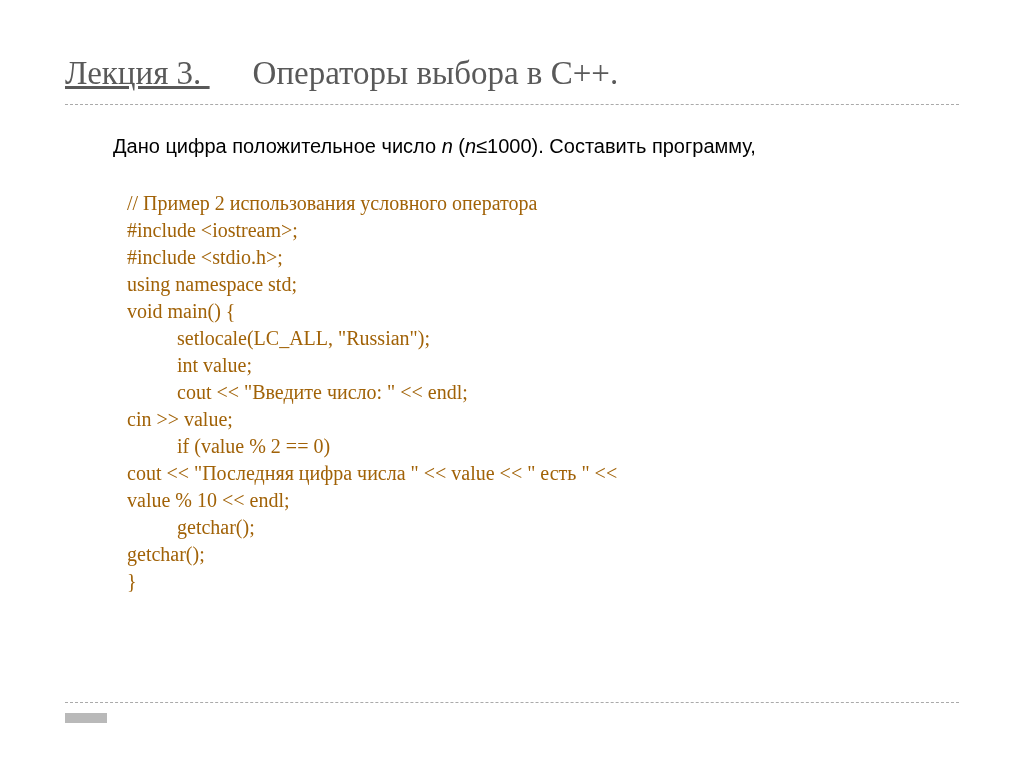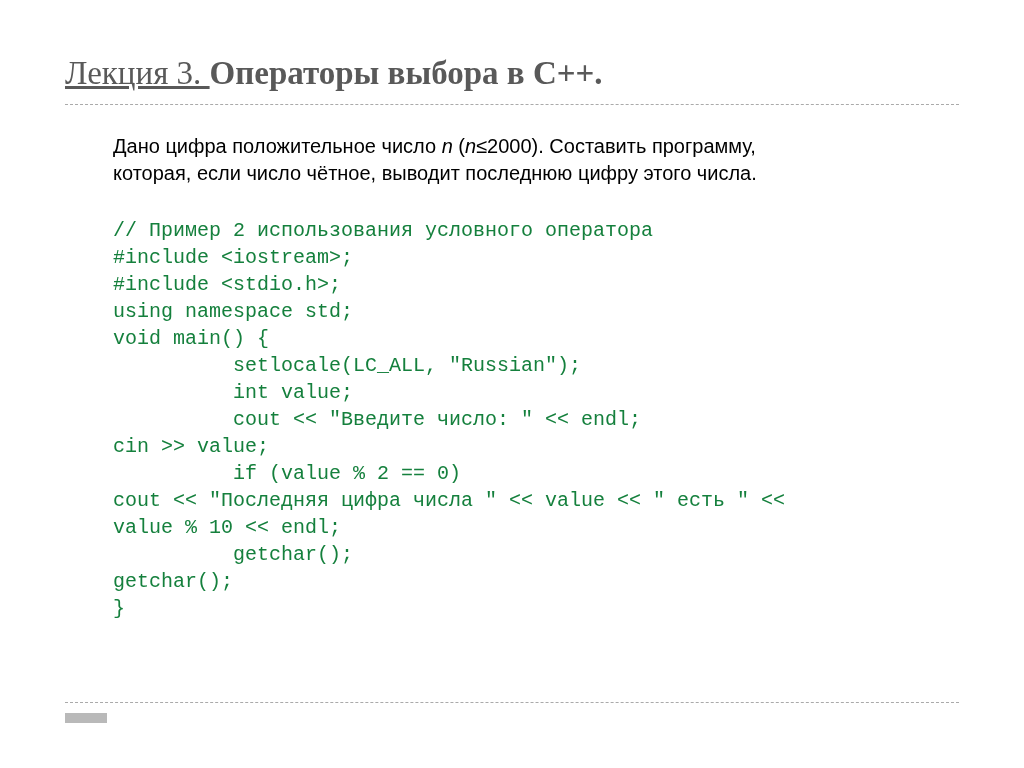--- a/index.html
+++ b/index.html
@@ -22,42 +22,44 @@
       border-bottom: 1px dashed #aaa;
       padding-bottom: 12px;
       margin-bottom: 28px;
       font-weight: normal;
     }
     .title-light {
       font-weight: normal;
       text-decoration: underline;
     }
     .title-bold {
-      font-weight: bold;
+      font-weight: normal;
+      margin-left: 43px;
     }
     .content {
       padding-left: 48px;
       padding-right: 48px;
     }
     .problem {
       font-family: Arial, Helvetica, sans-serif;
       font-size: 20px;
       color: #000000;
       line-height: 1.35;
       margin-bottom: 30px;
     }
     .problem .n-var {
       font-style: italic;
     }
     .code {
-      font-family: Liberation Mono, monospace;
+      font-family: Liberation Serif, serif;
       font-size: 20px;
-      color: #15803d;
+      color: #a16207;
       line-height: 1.35;
       white-space: pre;
+      margin-left: 14px;
     }
     .accent-bar {
       position: absolute;
       left: 65px;
       bottom: 45px;
       width: 42px;
       height: 10px;
       background: #b9b9b9;
     }
     .bottom-line {
@@ -71,22 +73,21 @@
   </style>
 </head>
 <body>
 
 <h1 class="title">
   <span class="title-light">Лекция 3. </span><span class="title-bold">Операторы выбора в С++.</span>
 </h1>
 
 <div class="content">
   <p class="problem">
-    <span>Дано цифра  положительное число </span><span class="n-var">n</span><span> (</span><span class="n-var">n</span><span>≤2000). Составить программу,</span><br>
-    <span>которая, если число чётное, выводит последнюю цифру этого числа.</span>
+    <span>Дано цифра  положительное число </span><span class="n-var">n</span><span> (</span><span class="n-var">n</span><span>≤1000). Составить программу,</span><br>
   </p>
 
   <div class="code"><span>// Пример 2 использования условного оператора</span>
 <span>#include &lt;iostream&gt;;</span>
 <span>#include &lt;stdio.h&gt;;</span>
 <span>using namespace std;</span>
 <span>void main() {</span>
 <span>          setlocale(LC_ALL, "Russian");</span>
 <span>          int value;</span>
 <span>          cout &lt;&lt; "Введите число: " &lt;&lt; endl;</span>

